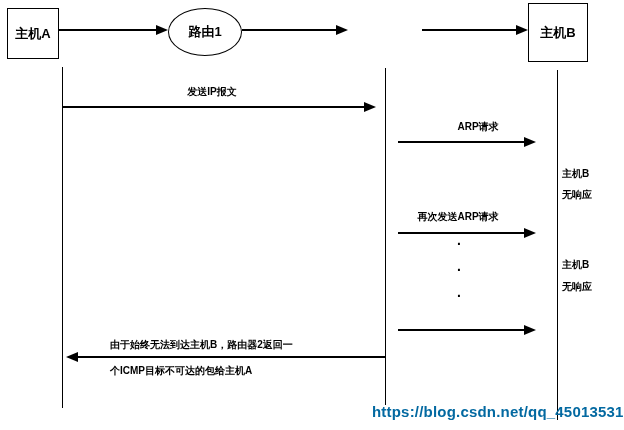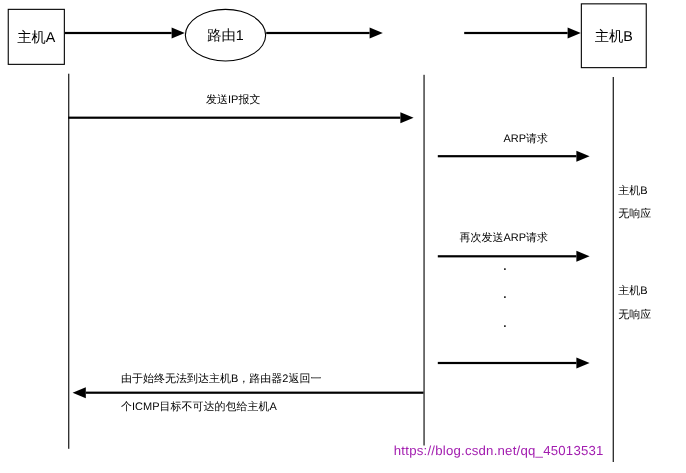--- a/index.html
+++ b/index.html
@@ -1,20 +1,21 @@
 <!DOCTYPE html>
 <html><head>
 <meta charset="utf-8">
 <style>
   * { margin:0; padding:0; box-sizing:border-box; }
   html,body { background:#ffffff; }
   .canvas {
     position:relative; width:624px; height:430px; background:#ffffff;
     font-family:"Liberation Sans","DejaVu Sans",sans-serif; color:#000;
     overflow:hidden;
+    font-weight:bold;
   }
   .node-box {
     position:absolute; border:1px solid #000; background:#fff;
     display:flex; align-items:center; justify-content:center;
     font-size:13px; white-space:nowrap;
   }
   .node-ellipse {
     position:absolute; border:1px solid #000; border-radius:50%; background:#fff;
     display:flex; align-items:center; justify-content:center;
     font-size:13px; white-space:nowrap;
@@ -29,22 +30,22 @@
   }
   .ah-l {
     position:absolute; width:0; height:0;
     border-top:5px solid transparent; border-bottom:5px solid transparent;
     border-right:12px solid #000;
   }
   .lbl { position:absolute; font-size:10px; white-space:nowrap; line-height:15px; }
   .lbl-c { transform:translateX(-50%); }
   .dot { position:absolute; font-size:14px; line-height:14px; }
   .watermark {
-    position:absolute; left:358px; top:403px;
-    font-size:12px; color:#a21caf; white-space:nowrap; letter-spacing:0.2px;
+    position:absolute; left:372px; top:403px;
+    font-size:15px; color:#0369a1; white-space:nowrap; letter-spacing:0.2px;
   }
 </style>
 </head>
 <body>
 
 <div class="canvas">
 
   <div class="node-box" style="left:7px;top:8px;width:52px;height:51px;">
     <span>主机A</span>
   </div>

